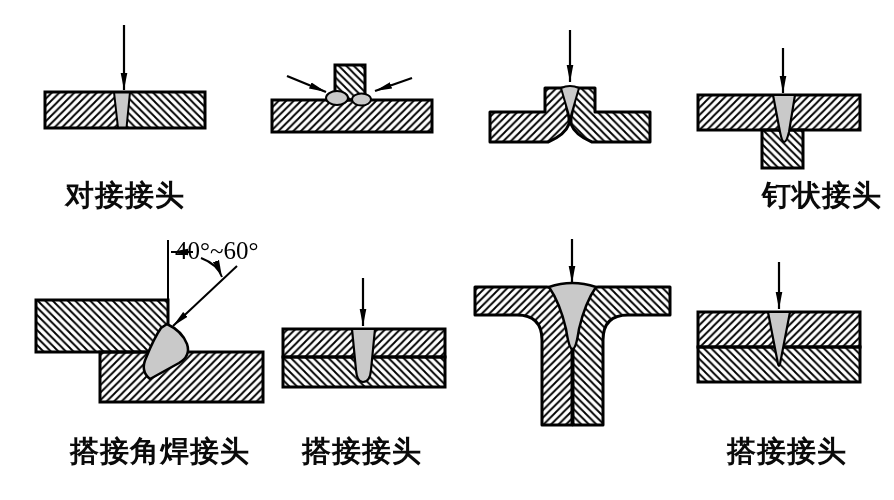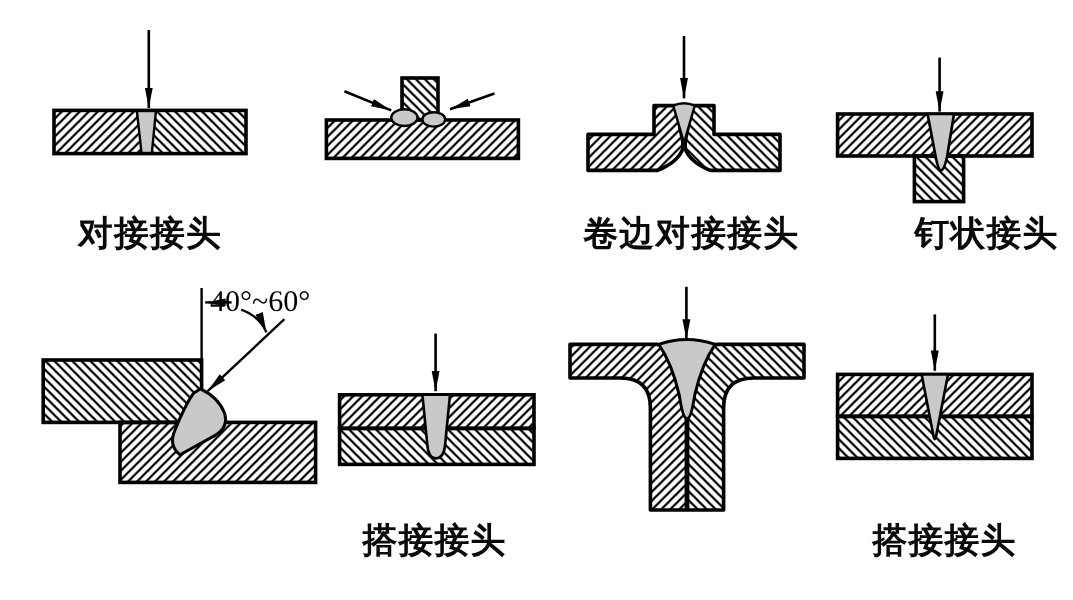--- a/index.html
+++ b/index.html
@@ -50,40 +50,40 @@
     <line x1="32" y1="64" x2="71" y2="80" stroke="#000" stroke-width="2.2" marker-end="url(#arr)"></line>
     <line x1="157" y1="66" x2="120" y2="79" stroke="#000" stroke-width="2.2" marker-end="url(#arr)"></line>
   </svg>
 
   <svg class="diagram" style="left:475px;top:12px" width="205" height="145" viewBox="0 0 205 145">
     <path d="M15,100 H70 V76 H88 L94,106 L94,112 Q90,123 73,130 H15 Z" fill="url(#hf)" stroke="#000" stroke-width="3" stroke-linejoin="round"></path>
     <path d="M175,100 H120 V76 H102 L96,106 L96,112 Q100,123 117,130 H175 Z" fill="url(#hb)" stroke="#000" stroke-width="3" stroke-linejoin="round"></path>
     <path d="M86,76 Q95,72 104,76 L95,107 Z" fill="#c9c9c9" stroke="#000" stroke-width="2"></path>
     <line x1="95" y1="18" x2="95" y2="70" stroke="#000" stroke-width="2.2" marker-end="url(#arr)"></line>
   </svg>
-  <div class="joint-label" style="left:480px;top:180px;width:192px">卷边对接接头</div>
 
   <svg class="diagram" style="left:690px;top:12px" width="180" height="160" viewBox="0 0 180 160">
     <rect x="72" y="118" width="41" height="38" fill="url(#hb)" stroke="#000" stroke-width="3"></rect>
     <rect x="8" y="83" width="162" height="35" fill="url(#hf)" stroke="#000" stroke-width="3"></rect>
     <path d="M83,83 L105,83 L99,120 Q94,140 90,120 Z" fill="#c9c9c9" stroke="#000" stroke-width="2.2"></path>
     <line x1="93" y1="36" x2="93" y2="81" stroke="#000" stroke-width="2.2" marker-end="url(#arr)"></line>
   </svg>
   <div class="joint-label" style="left:742px;top:180px;width:160px">钉状接头</div>
 
   <svg class="diagram" style="left:25px;top:228px" width="270" height="185" viewBox="0 0 270 185">
     <rect x="11" y="72" width="132" height="52" fill="url(#hb)" stroke="#000" stroke-width="3"></rect>
     <rect x="75" y="124" width="163" height="50" fill="url(#hf)" stroke="#000" stroke-width="3"></rect>
     <path d="M142,96 Q157,103 162,116 Q166,128 154,135 L125,151 Q115,143 121,130 Q129,110 136,100 Z" fill="#c9c9c9" stroke="#000" stroke-width="2.5" stroke-linejoin="round"></path>
     <line x1="143" y1="12" x2="143" y2="71" stroke="#000" stroke-width="2"></line>
     <line x1="168" y1="24" x2="146" y2="24" stroke="#000" stroke-width="2" marker-end="url(#arr)"></line>
     <line x1="212" y1="38" x2="148" y2="98" stroke="#000" stroke-width="2" marker-end="url(#arr)"></line>
     <path d="M176,30 Q192,36 197,49" fill="none" stroke="#000" stroke-width="2" marker-end="url(#arr)"></path>
     <text x="150" y="31" font-size="25" fill="#000">40°~60°</text>
   </svg>
+  <div class="joint-label" style="left:70px;top:436px;width:180px">搭接角焊接头</div>
 
   <svg class="diagram" style="left:275px;top:252px" width="185" height="140" viewBox="0 0 185 140">
     <rect x="8" y="77" width="162" height="28" fill="url(#hf)" stroke="#000" stroke-width="3"></rect>
     <rect x="8" y="105" width="162" height="30" fill="url(#hb)" stroke="#000" stroke-width="3"></rect>
     <path d="M77,77 H100 L96,118 Q95,130 88,130 Q82,130 81,118 Z" fill="#c9c9c9" stroke="#000" stroke-width="2.2"></path>
     <line x1="88" y1="26" x2="88" y2="74" stroke="#000" stroke-width="2.2" marker-end="url(#arr)"></line>
   </svg>
   <div class="joint-label" style="left:282px;top:436px;width:160px">搭接接头</div>
 
   <svg class="diagram" style="left:465px;top:233px" width="215" height="198" viewBox="0 0 215 198">

